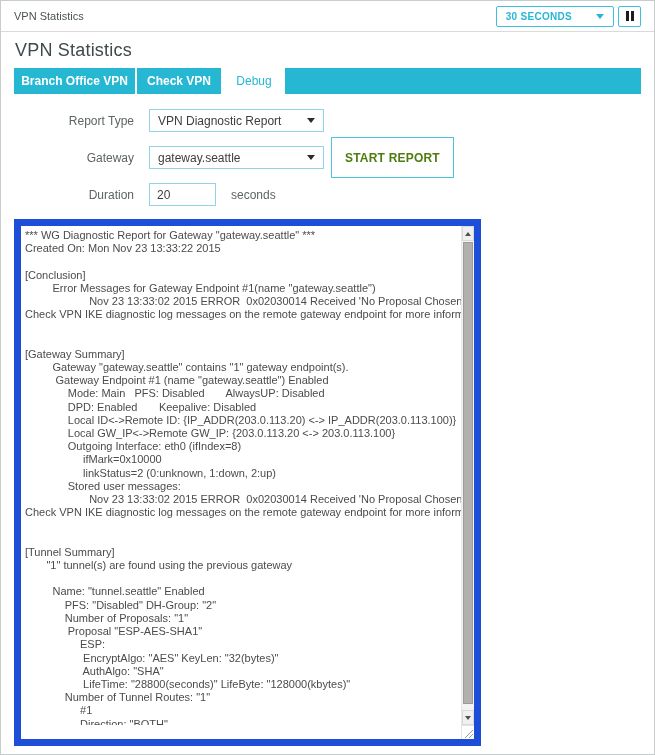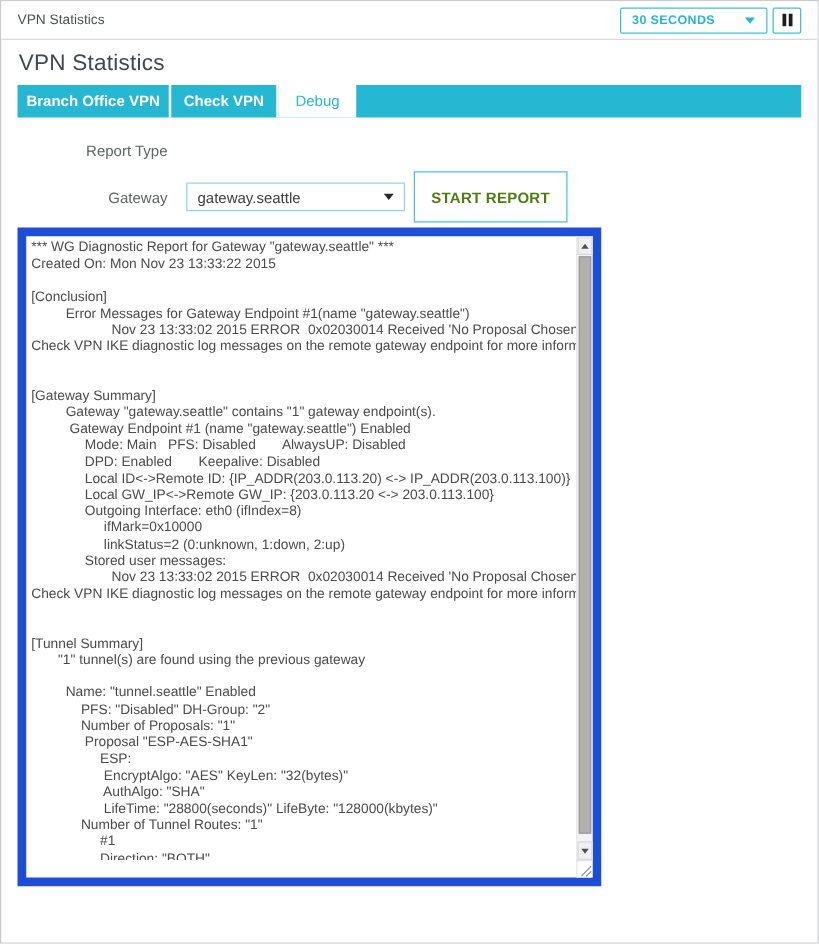--- a/index.html
+++ b/index.html
@@ -174,31 +174,40 @@
       </div>
       <div class="tab active" style="width:62px">
         <span>Debug</span>
       </div>
     </nav>
 
     <div class="form-area">
 
       <div class="form-row">
         <span class="flabel">Report Type</span>
+        <div class="selectbox">
+          <span>VPN Diagnostic Report</span>
+          <span class="select-arrow"></span>
+        </div>
       </div>
 
       <div class="form-row">
         <span class="flabel">Gateway</span>
         <div class="selectbox">
           <span>gateway.seattle</span>
           <span class="select-arrow"></span>
         </div>
         <button class="btn-start">START REPORT</button>
       </div>
 
+      <div class="form-row">
+        <span class="flabel">Duration</span>
+        <input class="input-duration" type="text" value="20" style="">
+        <span class="unit">seconds</span>
+      </div>
 
     </div>
 
     <div class="report-box">
       <pre class="report-text">*** WG Diagnostic Report for Gateway "gateway.seattle" ***
 Created On: Mon Nov 23 13:33:22 2015
 
 [Conclusion]
          Error Messages for Gateway Endpoint #1(name "gateway.seattle")
                      Nov 23 13:33:02 2015 ERROR  0x02030014 Received 'No Proposal Chosen' message.

